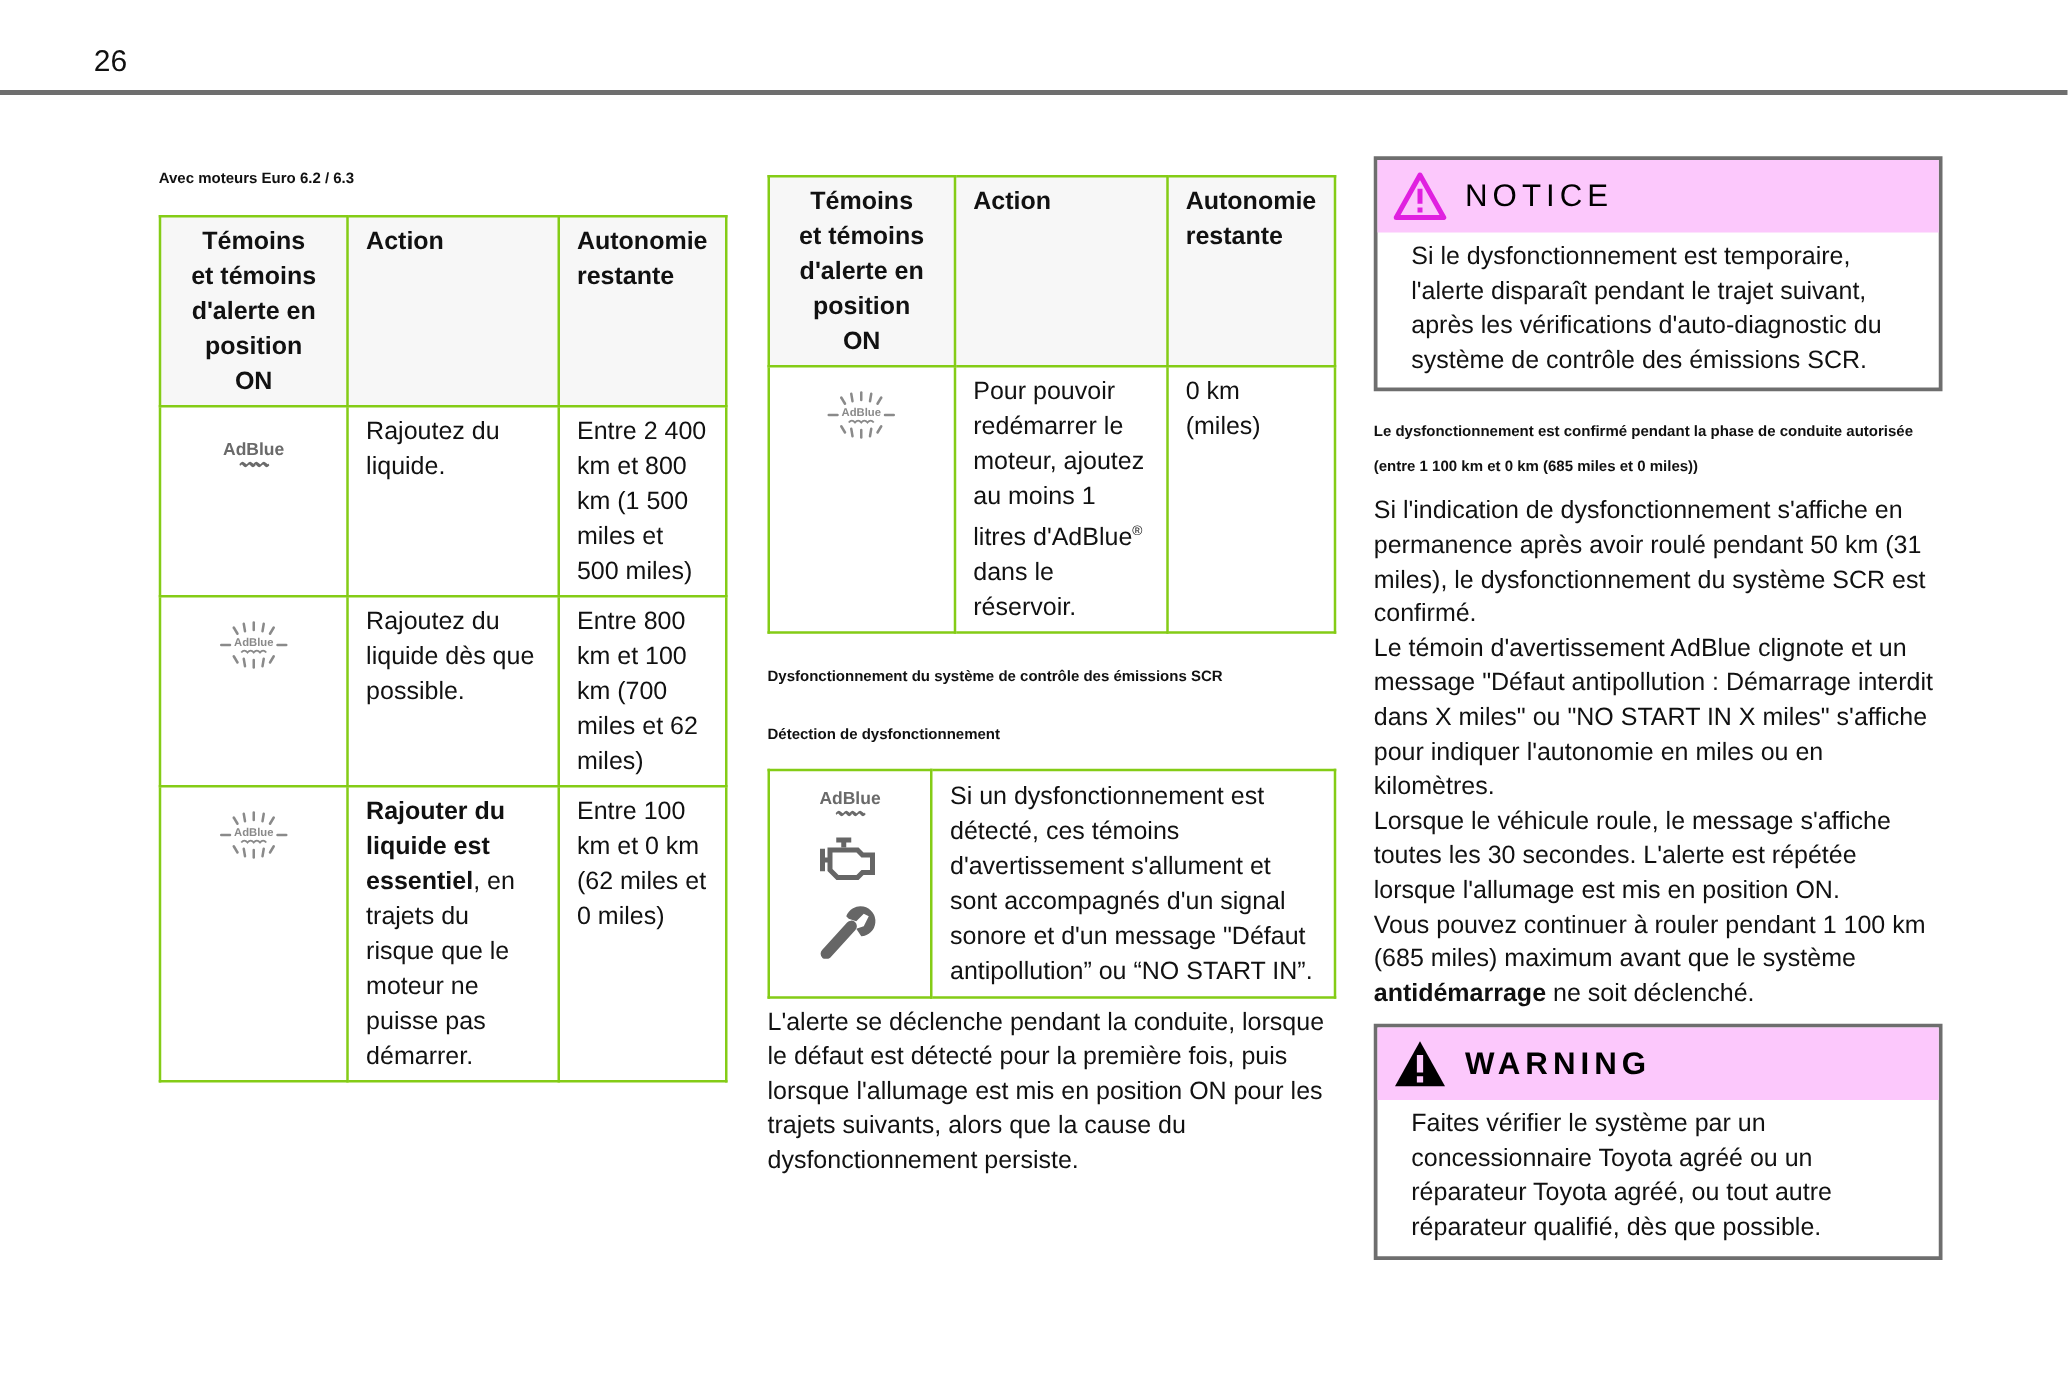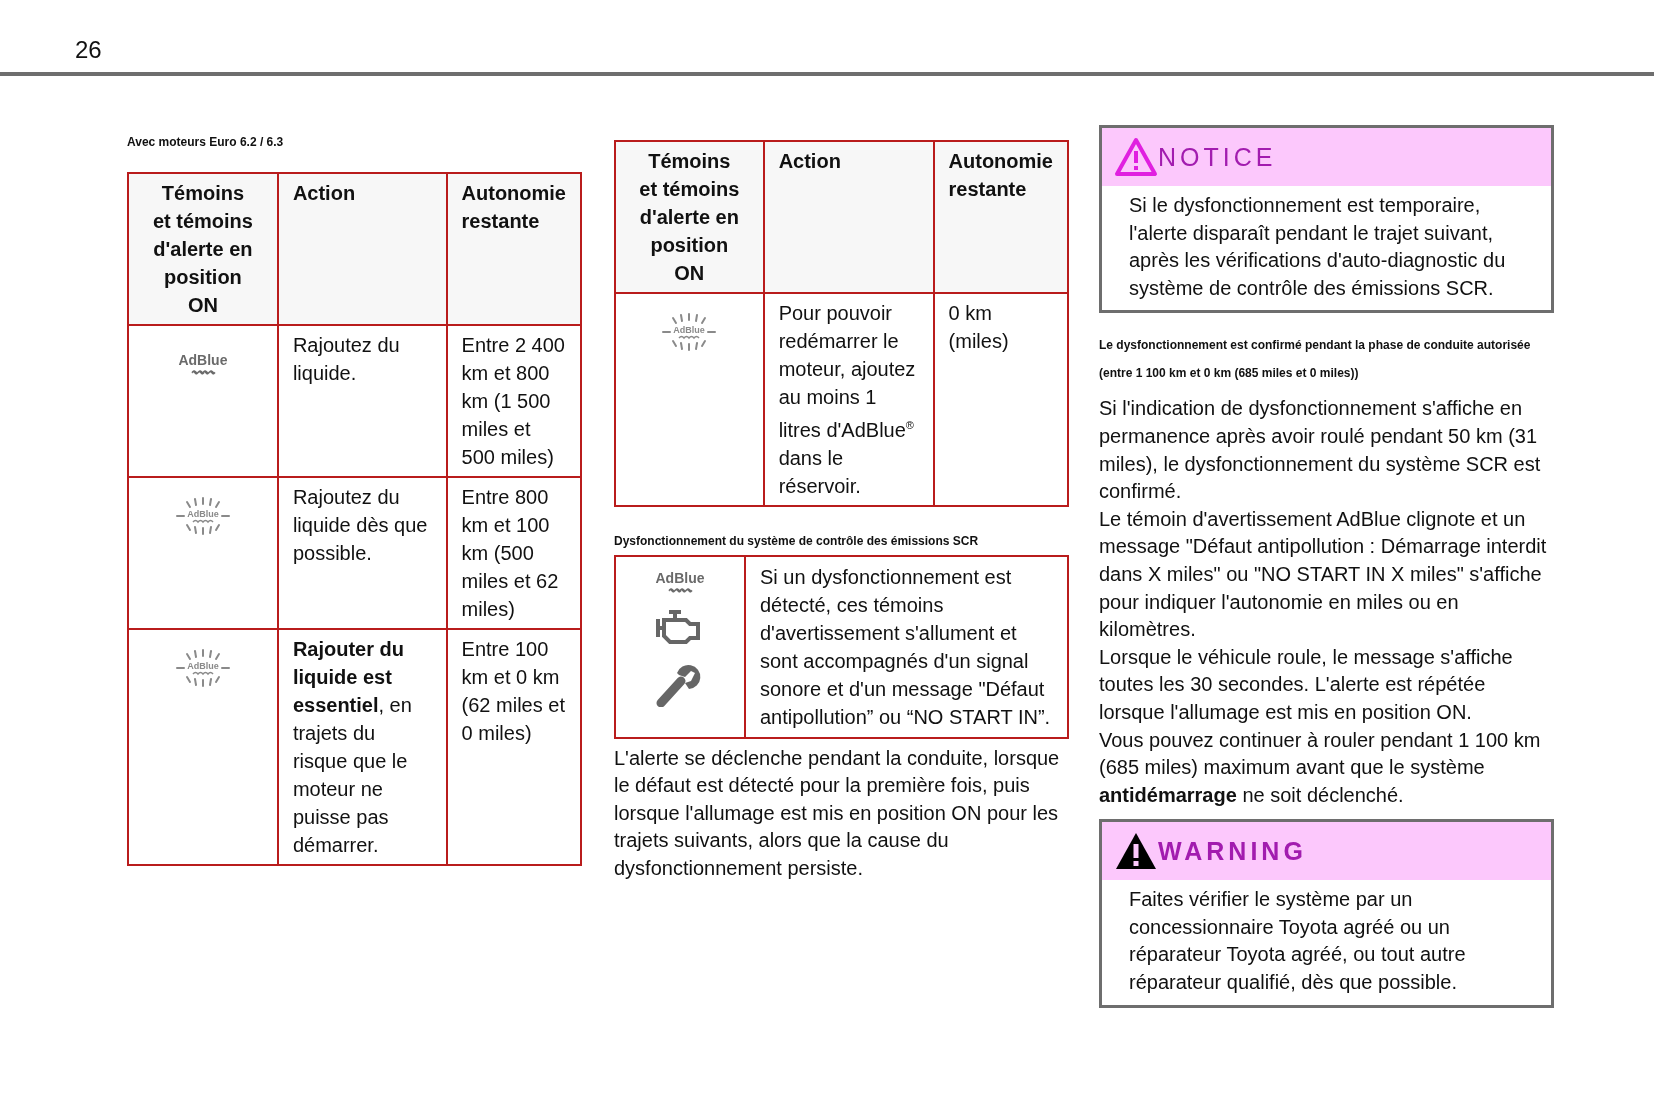--- a/index.html
+++ b/index.html
@@ -22,21 +22,21 @@
   .section-heading {
     font-size: 12px; font-weight: bold; line-height: 28px; margin: 0;
   }
   .col-left .section-heading { margin-bottom: 16px; }
 
   table.grid {
     border-collapse: collapse; width: 100%;
     font-size: 20px; line-height: 28px;
   }
   table.grid td, table.grid th {
-    border: 2px solid #b91c1c; vertical-align: top; padding: 5px 14px 5px 14px;
+    border: 2px solid #84cc16; vertical-align: top; padding: 5px 14px 5px 14px;
     text-align: left;
   }
   table.grid th { background: #f7f7f7; font-weight: bold; }
   table.grid th.center, table.grid td.center { text-align: center; }
   .w1 { width: 140px; }
   .w2 { width: 164px; }
 
   .cell-icon { padding-top: 18px !important; }
   .adblue-icon {
     display: inline-flex; flex-direction: column; align-items: center;
@@ -54,21 +54,21 @@
 
   .callout {
     border: 3px solid #6e6e6e; background: #ffffff; box-sizing: border-box;
     width: 455px;
   }
   .callout-header {
     background: #fcc8fc; height: 58px; display: flex; align-items: center;
     padding-left: 12px;
   }
   .callout-title {
-    font-size: 25px; letter-spacing: 4px; color: #a21caf;
+    font-size: 25px; letter-spacing: 4px; margin-left: 14px; color: #000000;
   }
   .callout-title.bold { font-weight: bold; }
   .callout-body { padding: 6px 14px 8px 14px; font-size: 20px; line-height: 27.6px; margin-left: 13px; }
   .callout-body.warn { padding-top: 6px; padding-bottom: 8px; }
 </style>
 </head>
 <body>
 
 <div class="page-number">26</div>
 <div class="top-rule"></div>
@@ -115,21 +115,21 @@
                   <line x1="36" y1="31" x2="35" y2="37"></line>
               <line x1="12" y1="29" x2="15" y2="34"></line>
                   <line x1="44" y1="29" x2="41" y2="34"></line>
             </g>
             <text x="28" y="21" text-anchor="middle" font-size="9" font-weight="bold" fill="#8a8a8a" font-family="Liberation Sans, sans-serif">AdBlue</text>
             <path d="M18 26 q2.5 -3 5 0 q2.5 -3 5 0 q2.5 -3 5 0 q2.5 -3 5 0" stroke="#8a8a8a" stroke-width="1.5" fill="none"></path>
           </svg>
         </span>
       </td>
       <td>Rajoutez du liquide dès que possible.</td>
-      <td>Entre 800 km et 100 km (500 miles et 62 miles)</td>
+      <td>Entre 800 km et 100 km (700 miles et 62 miles)</td>
     </tr>
     <tr style="height:232px">
       <td class="center cell-icon">
         <span class="adblue-flash">
           <svg viewBox="0 0 56 40">
             <g stroke="#8a8a8a" stroke-width="2" stroke-linecap="round">
               <line x1="28" y1="2" x2="28" y2="8"></line>
                   <line x1="20" y1="3" x2="21" y2="9"></line>
                   <line x1="36" y1="3" x2="35" y2="9"></line>
               <line x1="12" y1="6" x2="15" y2="11"></line>
@@ -191,20 +191,21 @@
           </svg>
         </span>
       </td>
       <td><span>Pour pouvoir redémarrer le moteur, ajoutez au moins 1 litres d'AdBlue</span><sup style="font-size:11px">®</sup><span> dans le réservoir.</span></td>
       <td>0 km (miles)</td>
     </tr>
   </tbody>
     </table>
 
   <h2 class="section-heading" style="margin-top:20px">Dysfonctionnement du système de contrôle des émissions SCR</h2>
+  <h2 class="section-heading" style="margin-top:18px; margin-bottom:14px">Détection de dysfonctionnement</h2>
 
   <table class="grid detect-table">
     <tbody>
         <tr>
       <td class="icons">
         <div>
           <span class="adblue-icon">
             <span>AdBlue</span>
             <span class="waves">〰〰</span>
           </span>

